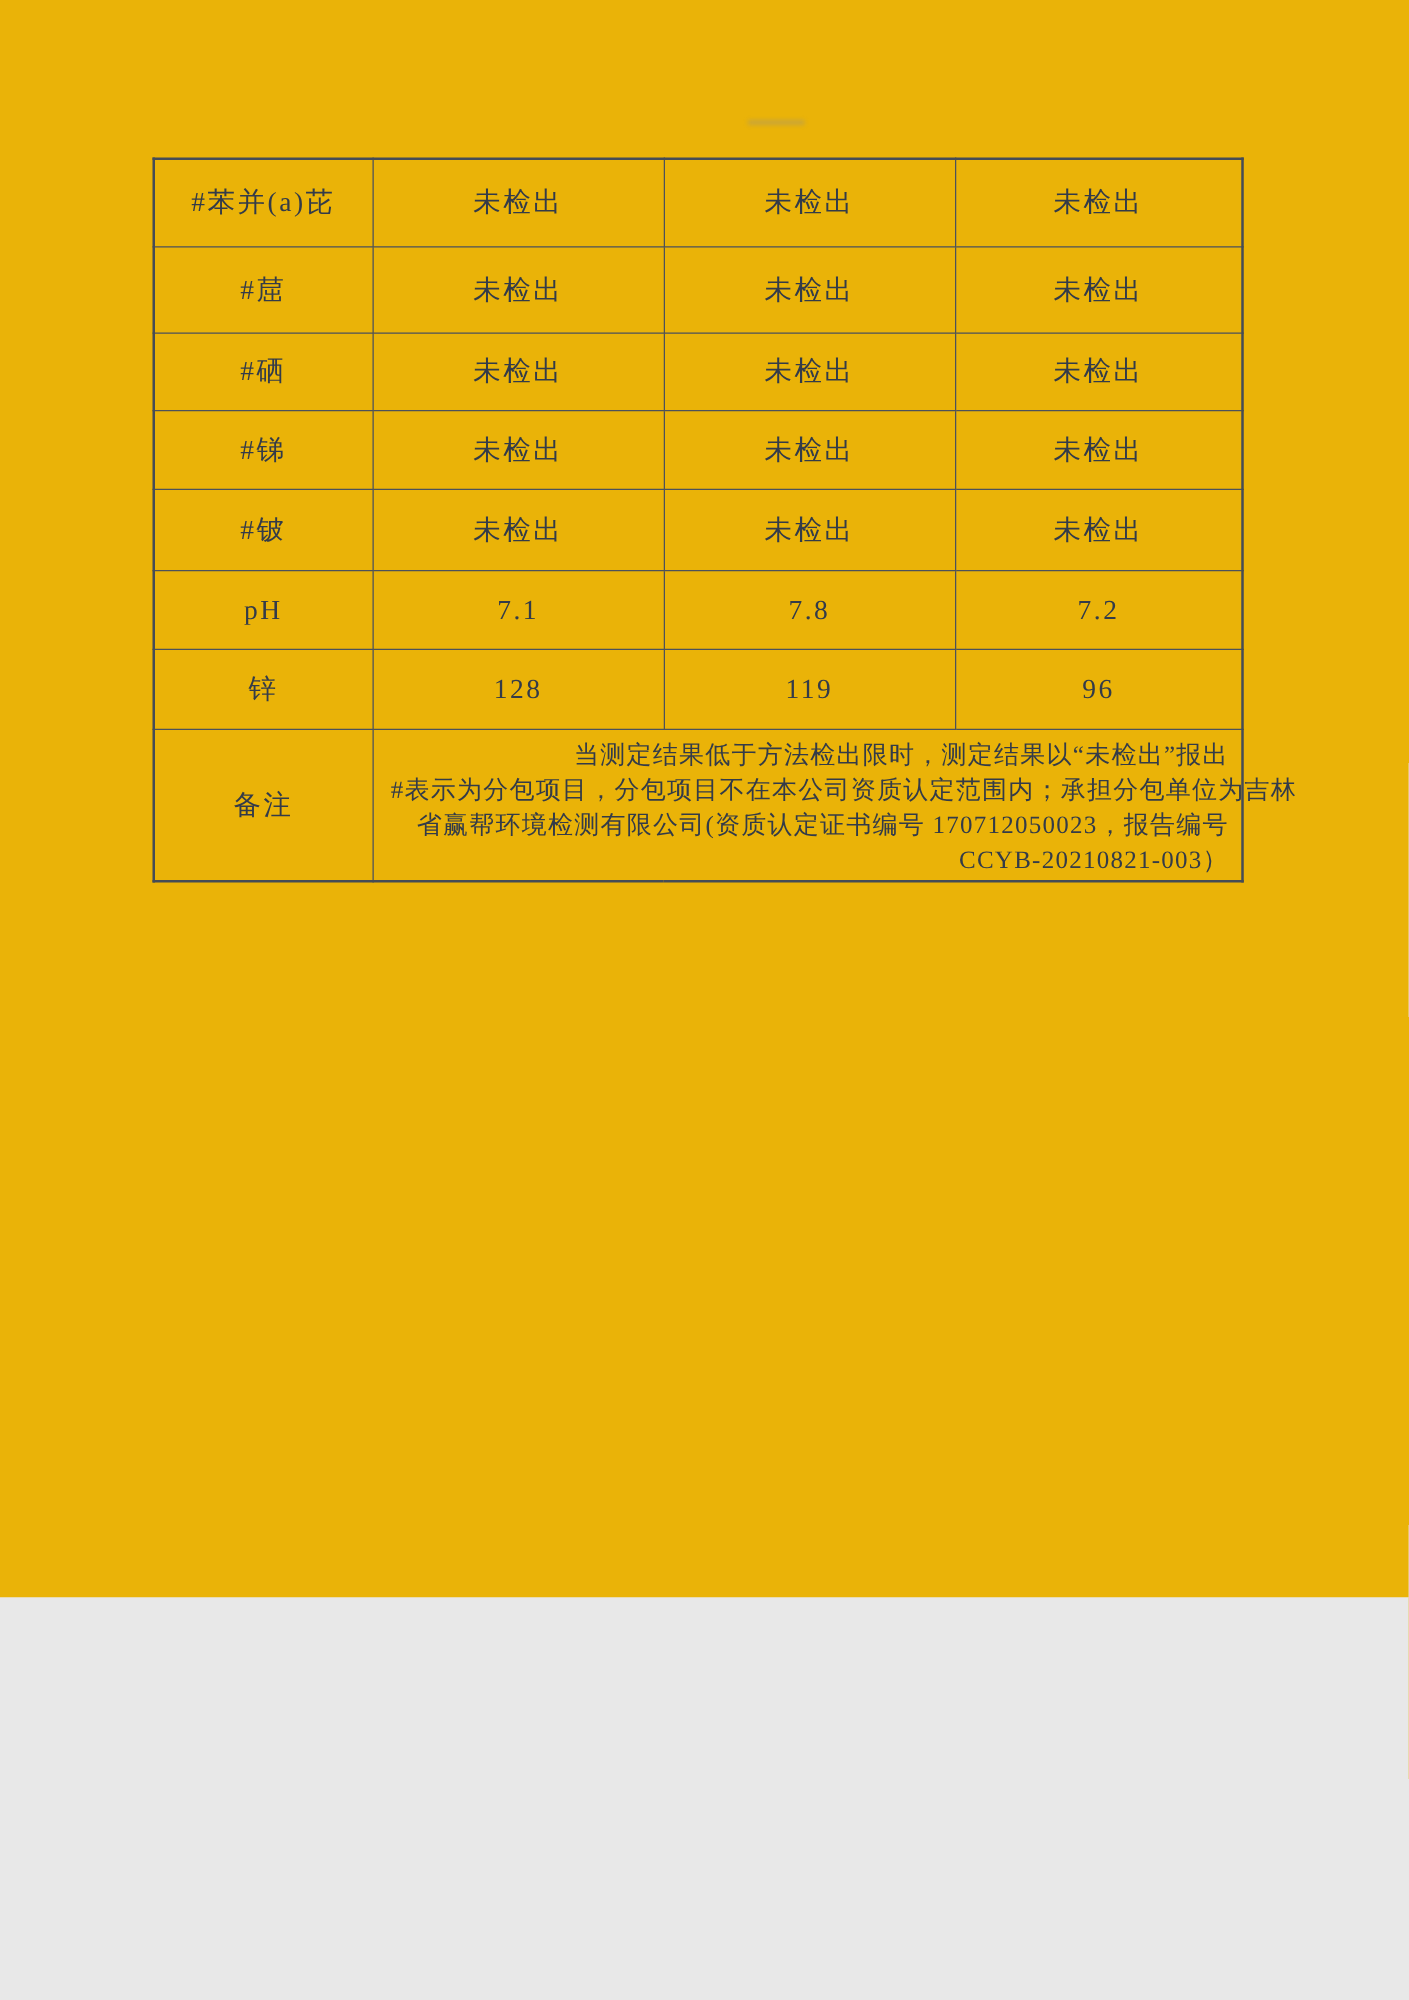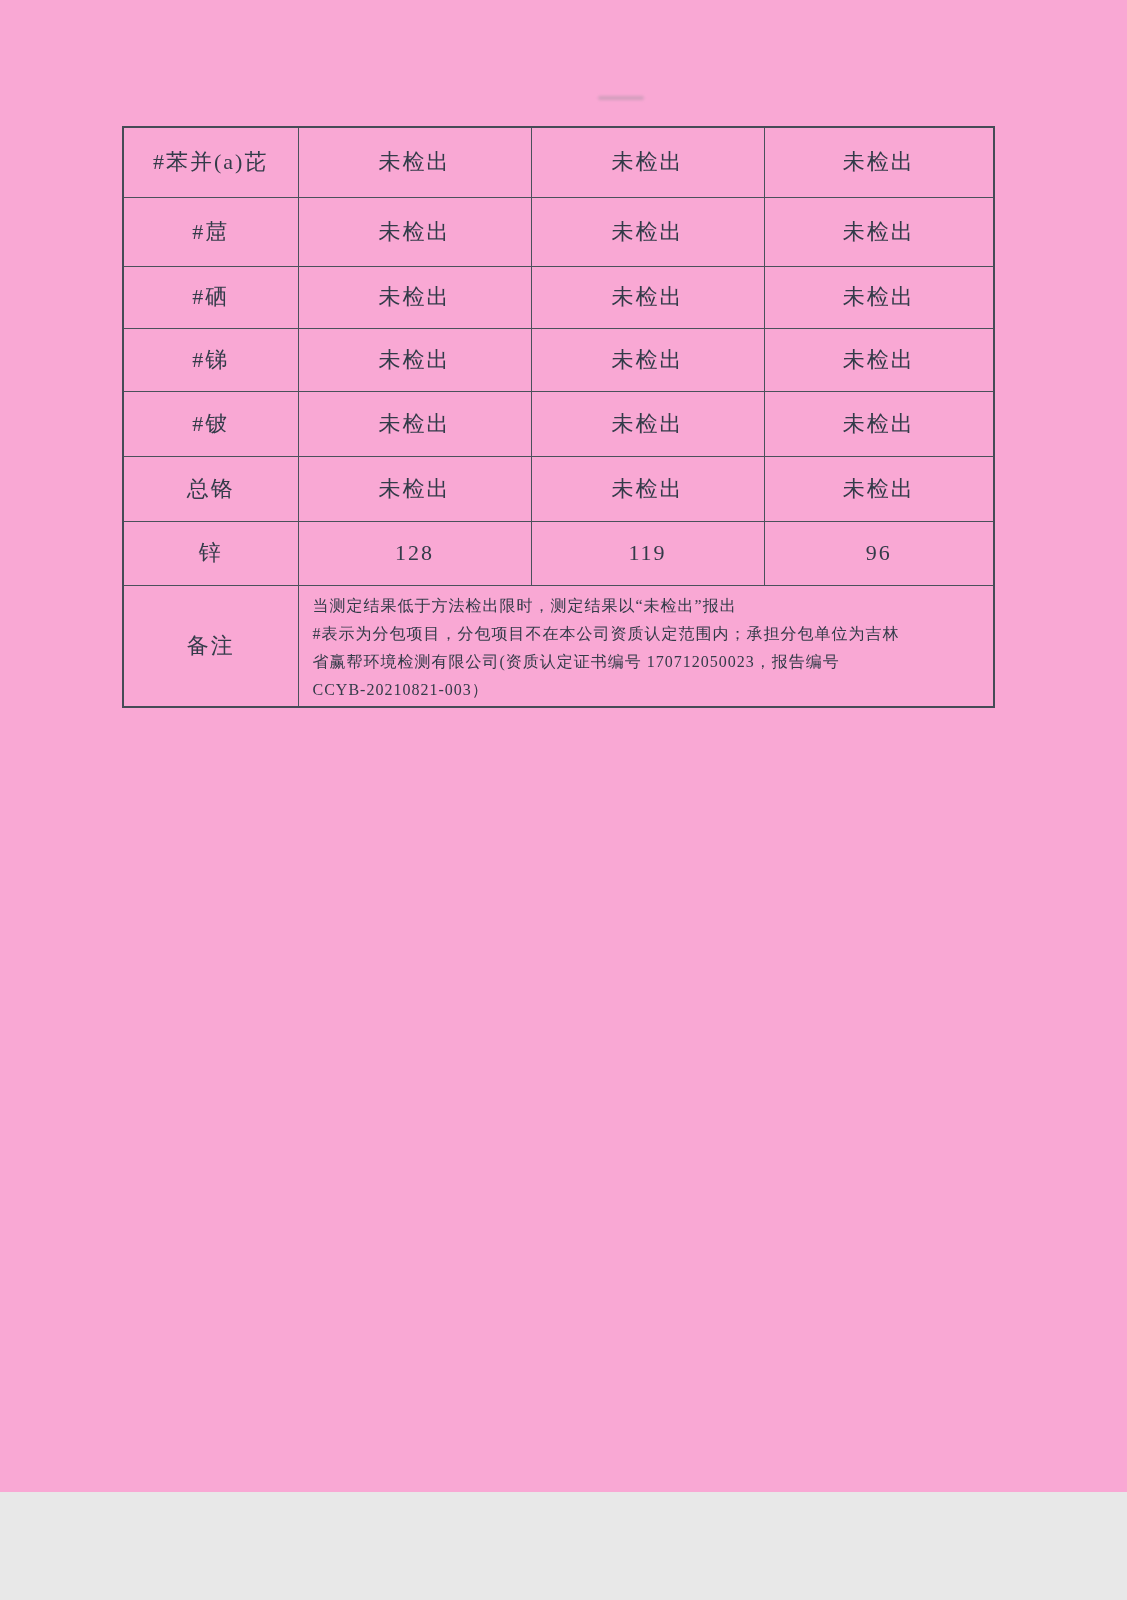--- a/index.html
+++ b/index.html
@@ -1,20 +1,20 @@
 <!DOCTYPE html>
 <html><head>
 <meta charset="utf-8">
 <style>
   html, body { margin: 0; padding: 0; background: #e8e8e8; }
   .page {
     position: relative;
     width: 1127px;
-    height: 1492px;
-    background: #f9a8d4;
+    height: 1278px;
+    background: #eab308;
     overflow: hidden;
     font-family: "Liberation Serif", "DejaVu Serif", serif;
     color: #333b49;
   }
   .report-table {
     position: absolute;
     left: 122px;
     top: 126px;
     width: 871px;
     border-collapse: collapse;
@@ -42,23 +42,23 @@
   tr.r4  { height: 65px; }
   tr.r5  { height: 68px; }
   tr.r6  { height: 62px; }
   tr.r7  { height: 63px; }
   tr.r8  { height: 65px; }
   tr.r9  { height: 63px; }
   tr.r10 { height: 65px; }
   tr.r11 { height: 64px; }
   tr.r12 { height: 122px; }
   td.remark-cell {
-    text-align: left;
+    text-align: right;
     vertical-align: top;
-    font-size: 16px;
+    font-size: 20px;
     letter-spacing: 1px;
     padding: 6px 10px 2px 14px;
   }
   td.remark-cell div {
     line-height: 28px;
     white-space: nowrap;
   }
   .scan-smudge {
     position: absolute;
     left: 598px;
@@ -116,25 +116,25 @@
         <td>未检出</td>
         <td>未检出</td>
         <td>未检出</td>
       </tr>
       <tr class="r8">
         <td>#铍</td>
         <td>未检出</td>
         <td>未检出</td>
         <td>未检出</td>
       </tr>
-      <tr class="r10">
-        <td>总铬</td>
-        <td>未检出</td>
-        <td>未检出</td>
-        <td>未检出</td>
+      <tr class="r9">
+        <td>pH</td>
+        <td>7.1</td>
+        <td>7.8</td>
+        <td>7.2</td>
       </tr>
       <tr class="r11">
         <td>锌</td>
         <td>128</td>
         <td>119</td>
         <td>96</td>
       </tr>
       <tr class="r12">
         <td>备注</td>
         <td class="remark-cell" colspan="3">

